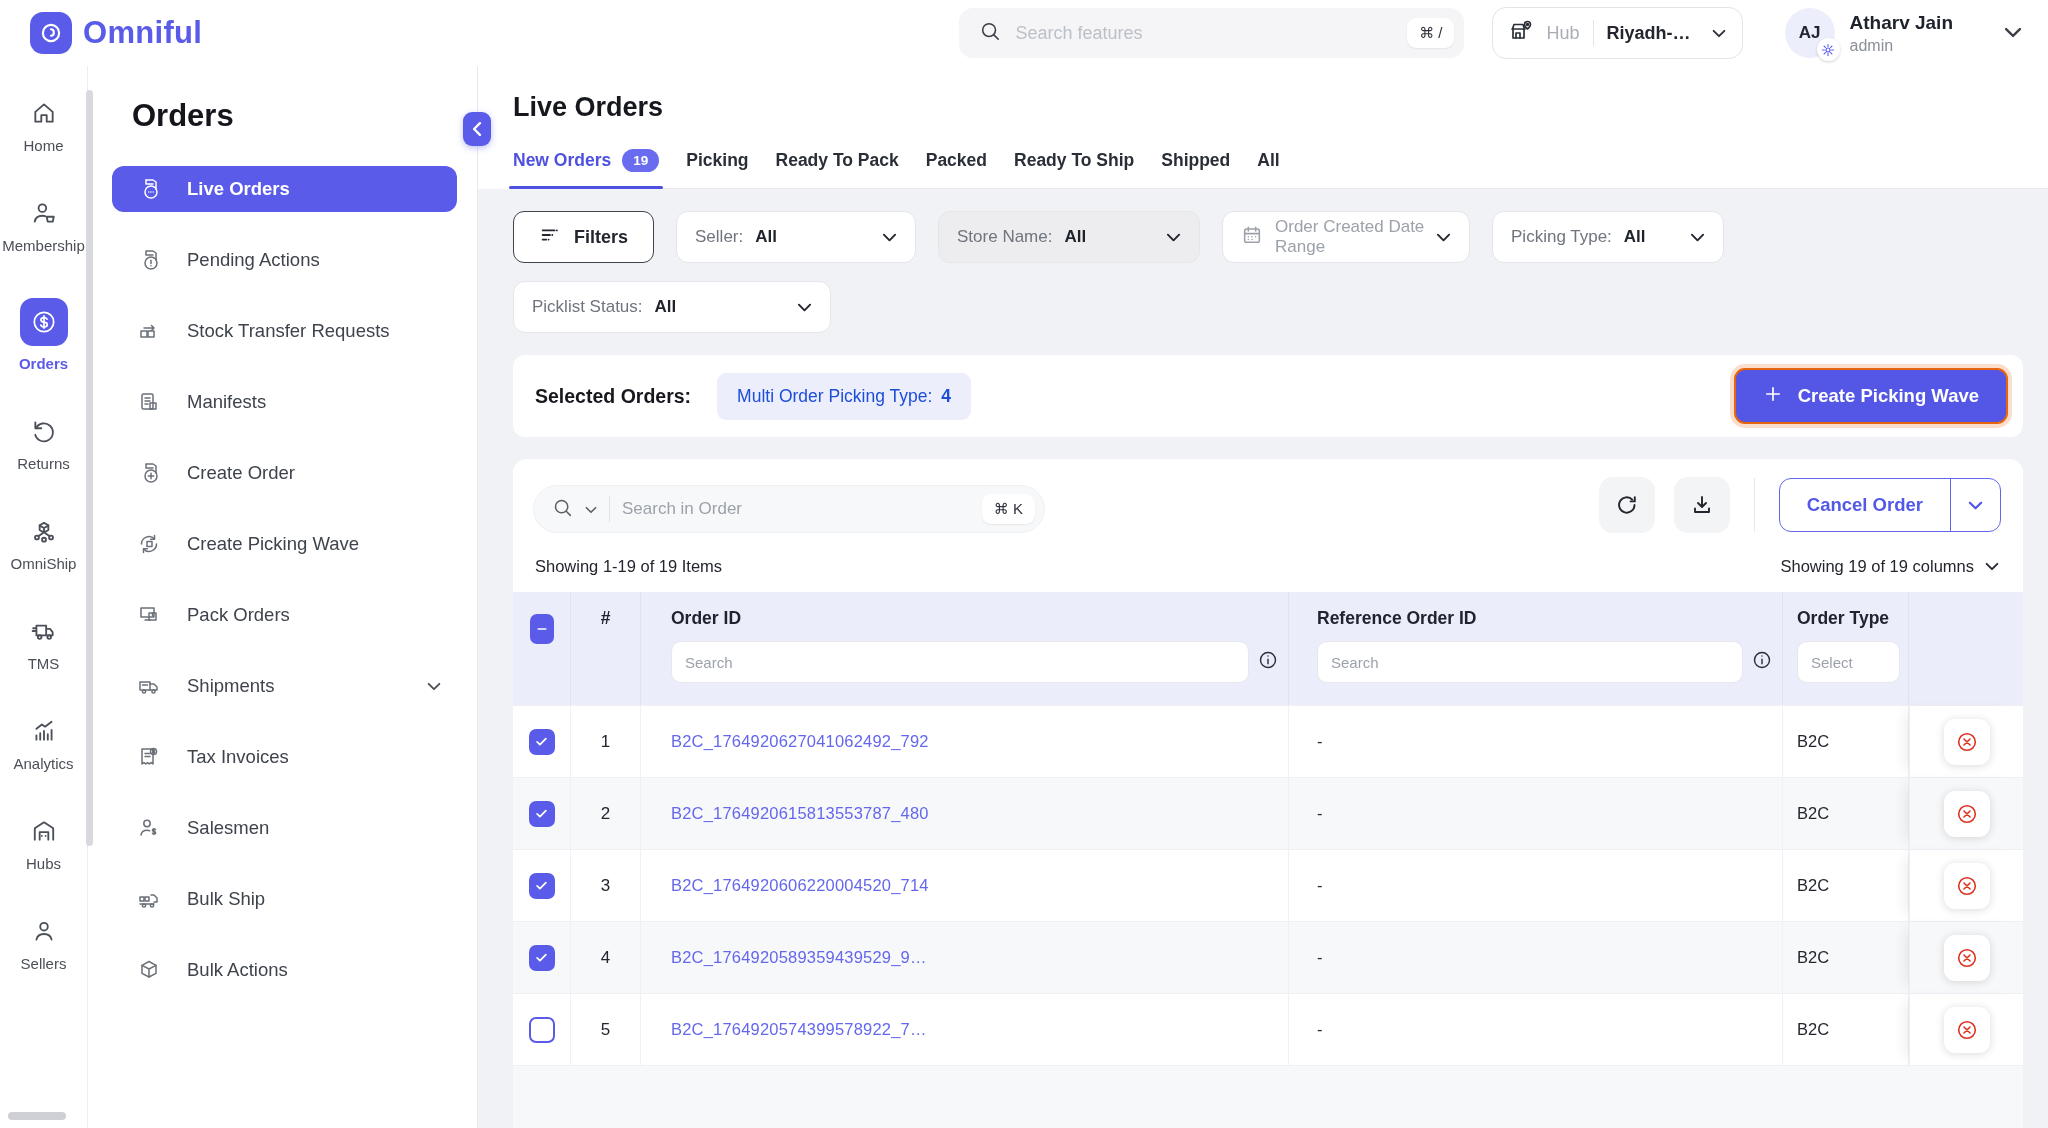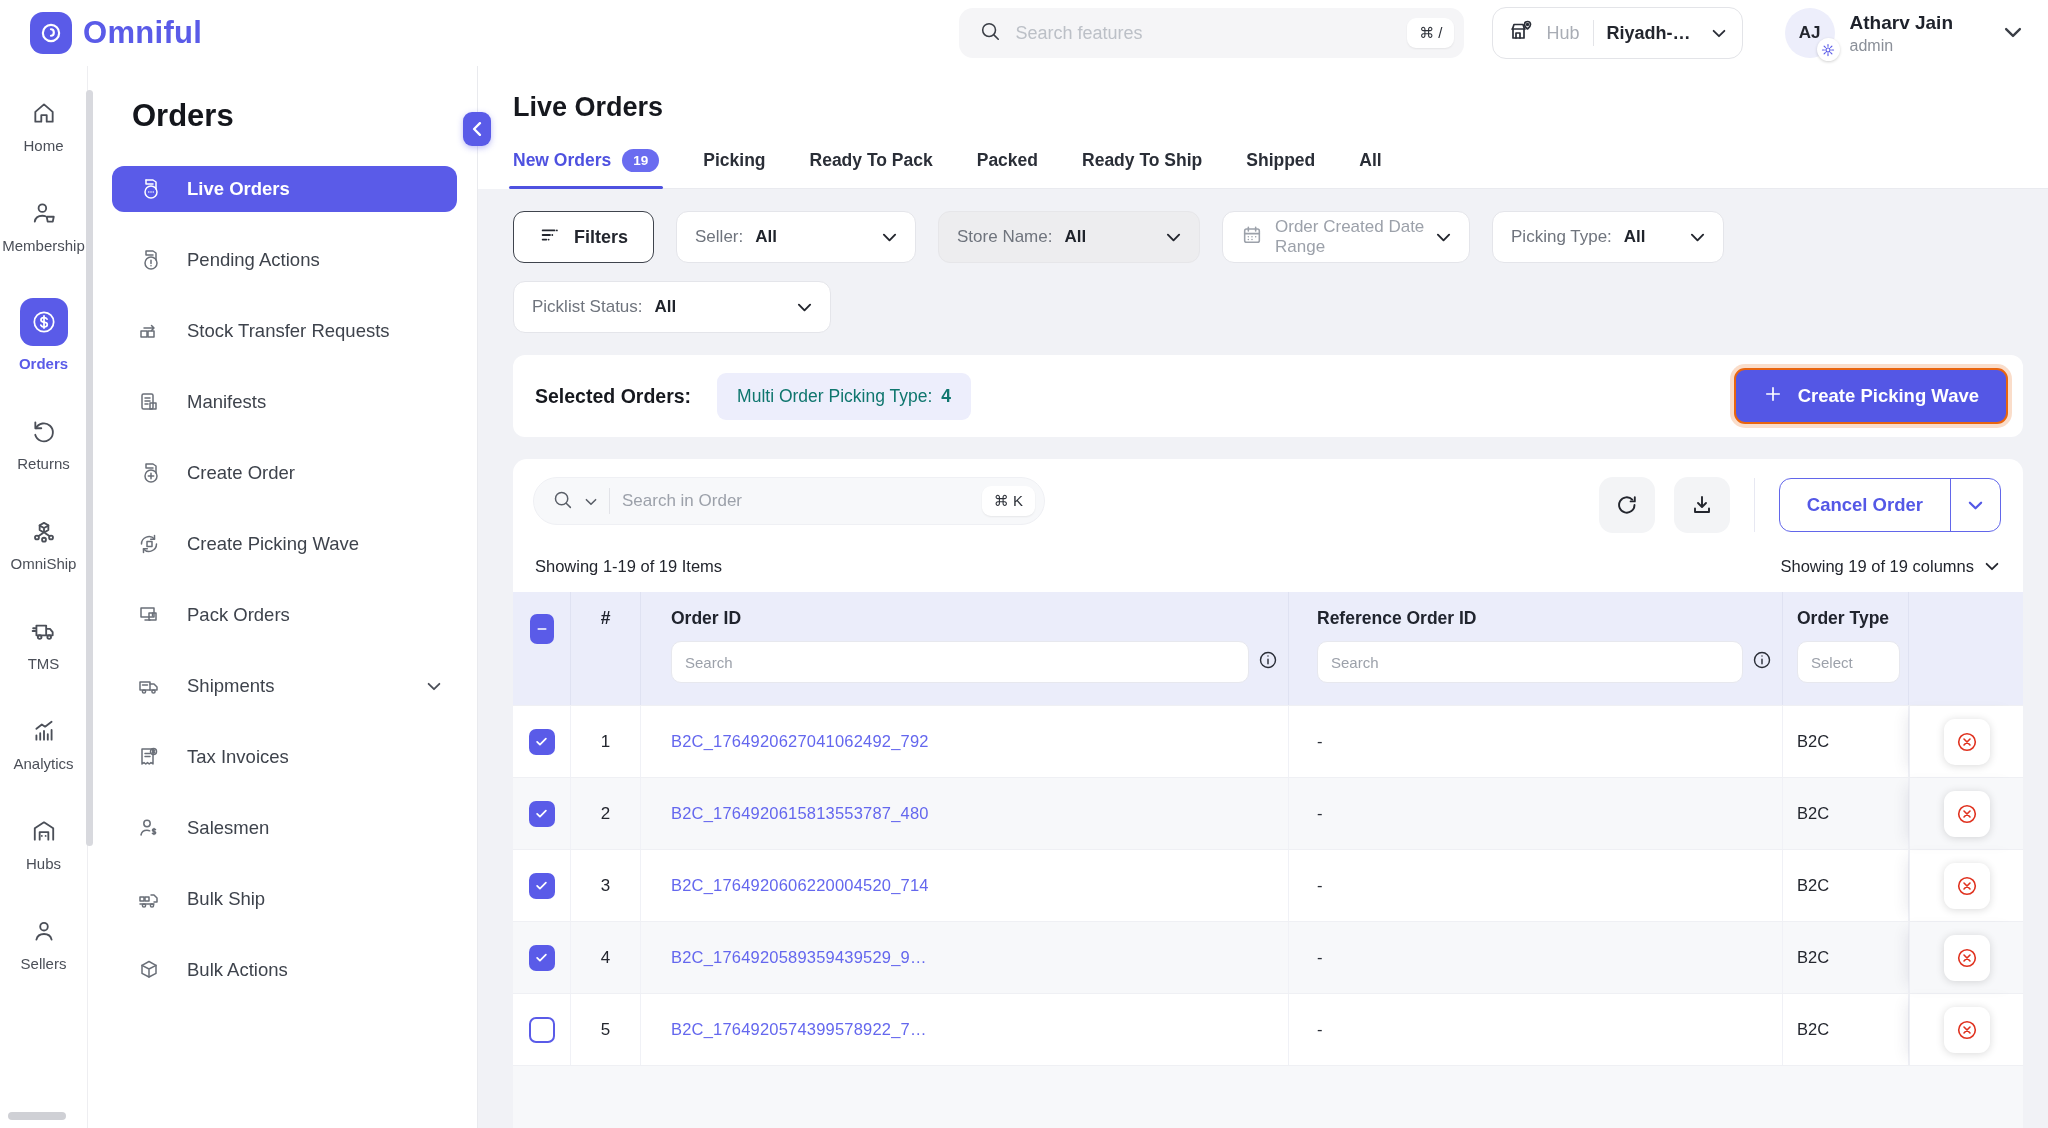--- a/index.html
+++ b/index.html
@@ -52,47 +52,47 @@
   .side-lb { font-size:18.5px; white-space:nowrap; }
   .side-item.active { background:#5A5BE8; }
   .side-item.active .side-lb { color:#fff; font-weight:600; }
   .side-item.active .side-ic { color:#fff; }
   .side-chev { margin-left:auto; color:#4B4F58; }
 
   
   .main { flex:1; display:flex; flex-direction:column; min-width:0; background:#fff; }
   .main-top { padding:26px 0 0 35px; background:#fff; }
   .main-title { font-size:27px; font-weight:800; color:#16181E; }
-  .tabs { display:flex; gap:44px; margin-top:26px; padding-right:18px; border-bottom:1px solid #E9EAEF; }
+  .tabs { display:flex; gap:27px; margin-top:26px; padding-right:18px; border-bottom:1px solid #E9EAEF; }
   .tab { padding-bottom:16px; font-size:17.5px; font-weight:600; color:#2A2E37; position:relative; cursor:pointer; display:flex; align-items:center; gap:11px; }
   .tab.active { color:#4E51E0; }
   .tab.active::after { content:""; position:absolute; left:-4px; right:-4px; bottom:-1px; height:3px; background:#4E51E0; border-radius:3px; }
   .tab-badge { background:#6A6CF0; color:#fff; font-size:13.5px; font-weight:700; border-radius:999px; padding:4px 11px; }
 
   .content { flex:1; background:#F1F2F6; padding:22px 25px 0 35px; display:flex; flex-direction:column; min-height:0; }
   .filter-row { display:flex; gap:22px; }
   .filter-row + .filter-row { margin-top:18px; }
   .btn-filters { height:52px; background:#fff; border:1.5px solid #3F444D; border-radius:11px; display:flex; align-items:center; gap:13px; padding:0 25px; font-size:18px; font-weight:700; color:#23262E; cursor:pointer; }
   .pill { height:52px; background:#fff; border:1px solid #E4E5EA; border-radius:12px; display:flex; align-items:center; padding:0 18px; font-size:17px; cursor:pointer; }
   .pill .lb { color:#6F747D; }
   .pill .val { color:#1F232B; font-weight:600; margin-left:12px; }
   .pill .chev { margin-left:auto; color:#23262E; }
   .pill.gray { background:#EDEDEF; border-color:#E6E6E9; }
   .pill .cal { color:#9CA1AA; margin-right:12px; }
   .pill .datetxt { color:#9CA1AA; }
   .w-seller { width:240px; } .w-store { width:262px; } .w-date { width:248px; } .w-pick { width:232px; } .w-plist { width:318px; }
 
   .selected-bar { margin-top:22px; background:#fff; border-radius:12px; min-height:82px; display:flex; align-items:center; padding:0 15px 0 22px; flex:none; }
   .sel-label { font-size:19.5px; font-weight:800; color:#16181E; }
-  .sel-badge { margin-left:26px; background:#EDEEFC; border-radius:9px; padding:13px 20px; font-size:17.5px; color:#0f766e; display:flex; gap:9px; }
+  .sel-badge { margin-left:26px; background:#EDEEFC; border-radius:9px; padding:13px 20px; font-size:17.5px; color:#1d4ed8; display:flex; gap:9px; }
   .sel-badge b { font-weight:700; }
   .btn-create { margin-left:auto; height:56px; background:#5457E5; border:2px solid #E8650F; border-radius:11px; color:#fff; font-size:18.5px; font-weight:600; display:flex; align-items:center; gap:15px; padding:0 27px; box-shadow:0 0 0 4px rgba(232,101,15,.22); cursor:pointer; }
 
   .table-card { margin-top:22px; background:#fff; border-radius:14px 14px 0 0; flex:1; display:flex; flex-direction:column; overflow:hidden; padding-top:18px; min-height:0; }
-  .toolbar { display:flex; align-items:flex-start; padding:0 22px 0 20px; flex:none;gap:38px; }
+  .toolbar { display:flex; align-items:flex-end; padding:0 22px 0 20px; flex:none;gap:38px; }
   .tb-search { width:512px; height:48px; background:#F7F8FA; border:1px solid #EFF0F4; border-radius:24px; display:flex; align-items:center; gap:12px; padding:0 9px 0 18px; }
   .tb-search .sic { color:#5A5F68; }
   .tb-chev { color:#5A5F68; }
   .tb-sdiv { width:1px; height:26px; background:#E2E3E8; }
   .tb-search input { flex:1; border:0; background:transparent; font-size:17px; outline:none; color:#333; }
   .tb-search input::placeholder { color:#9CA1AA; }
   .tb-right { margin-left:auto; display:flex; align-items:center; gap:19px; }
   .icon-btn { width:56px; height:56px; border-radius:14px; background:#F3F4F6; border:0; display:flex; align-items:center; justify-content:center; color:#23262E; cursor:pointer; }
   .tb-div { width:1px; height:54px; background:#E7E8F2; margin:0 5px; }
   .btn-cancel { height:54px; border:1px solid #6266EA; border-radius:12px; display:flex; align-items:stretch; background:#fff; overflow:hidden; cursor:pointer; }

